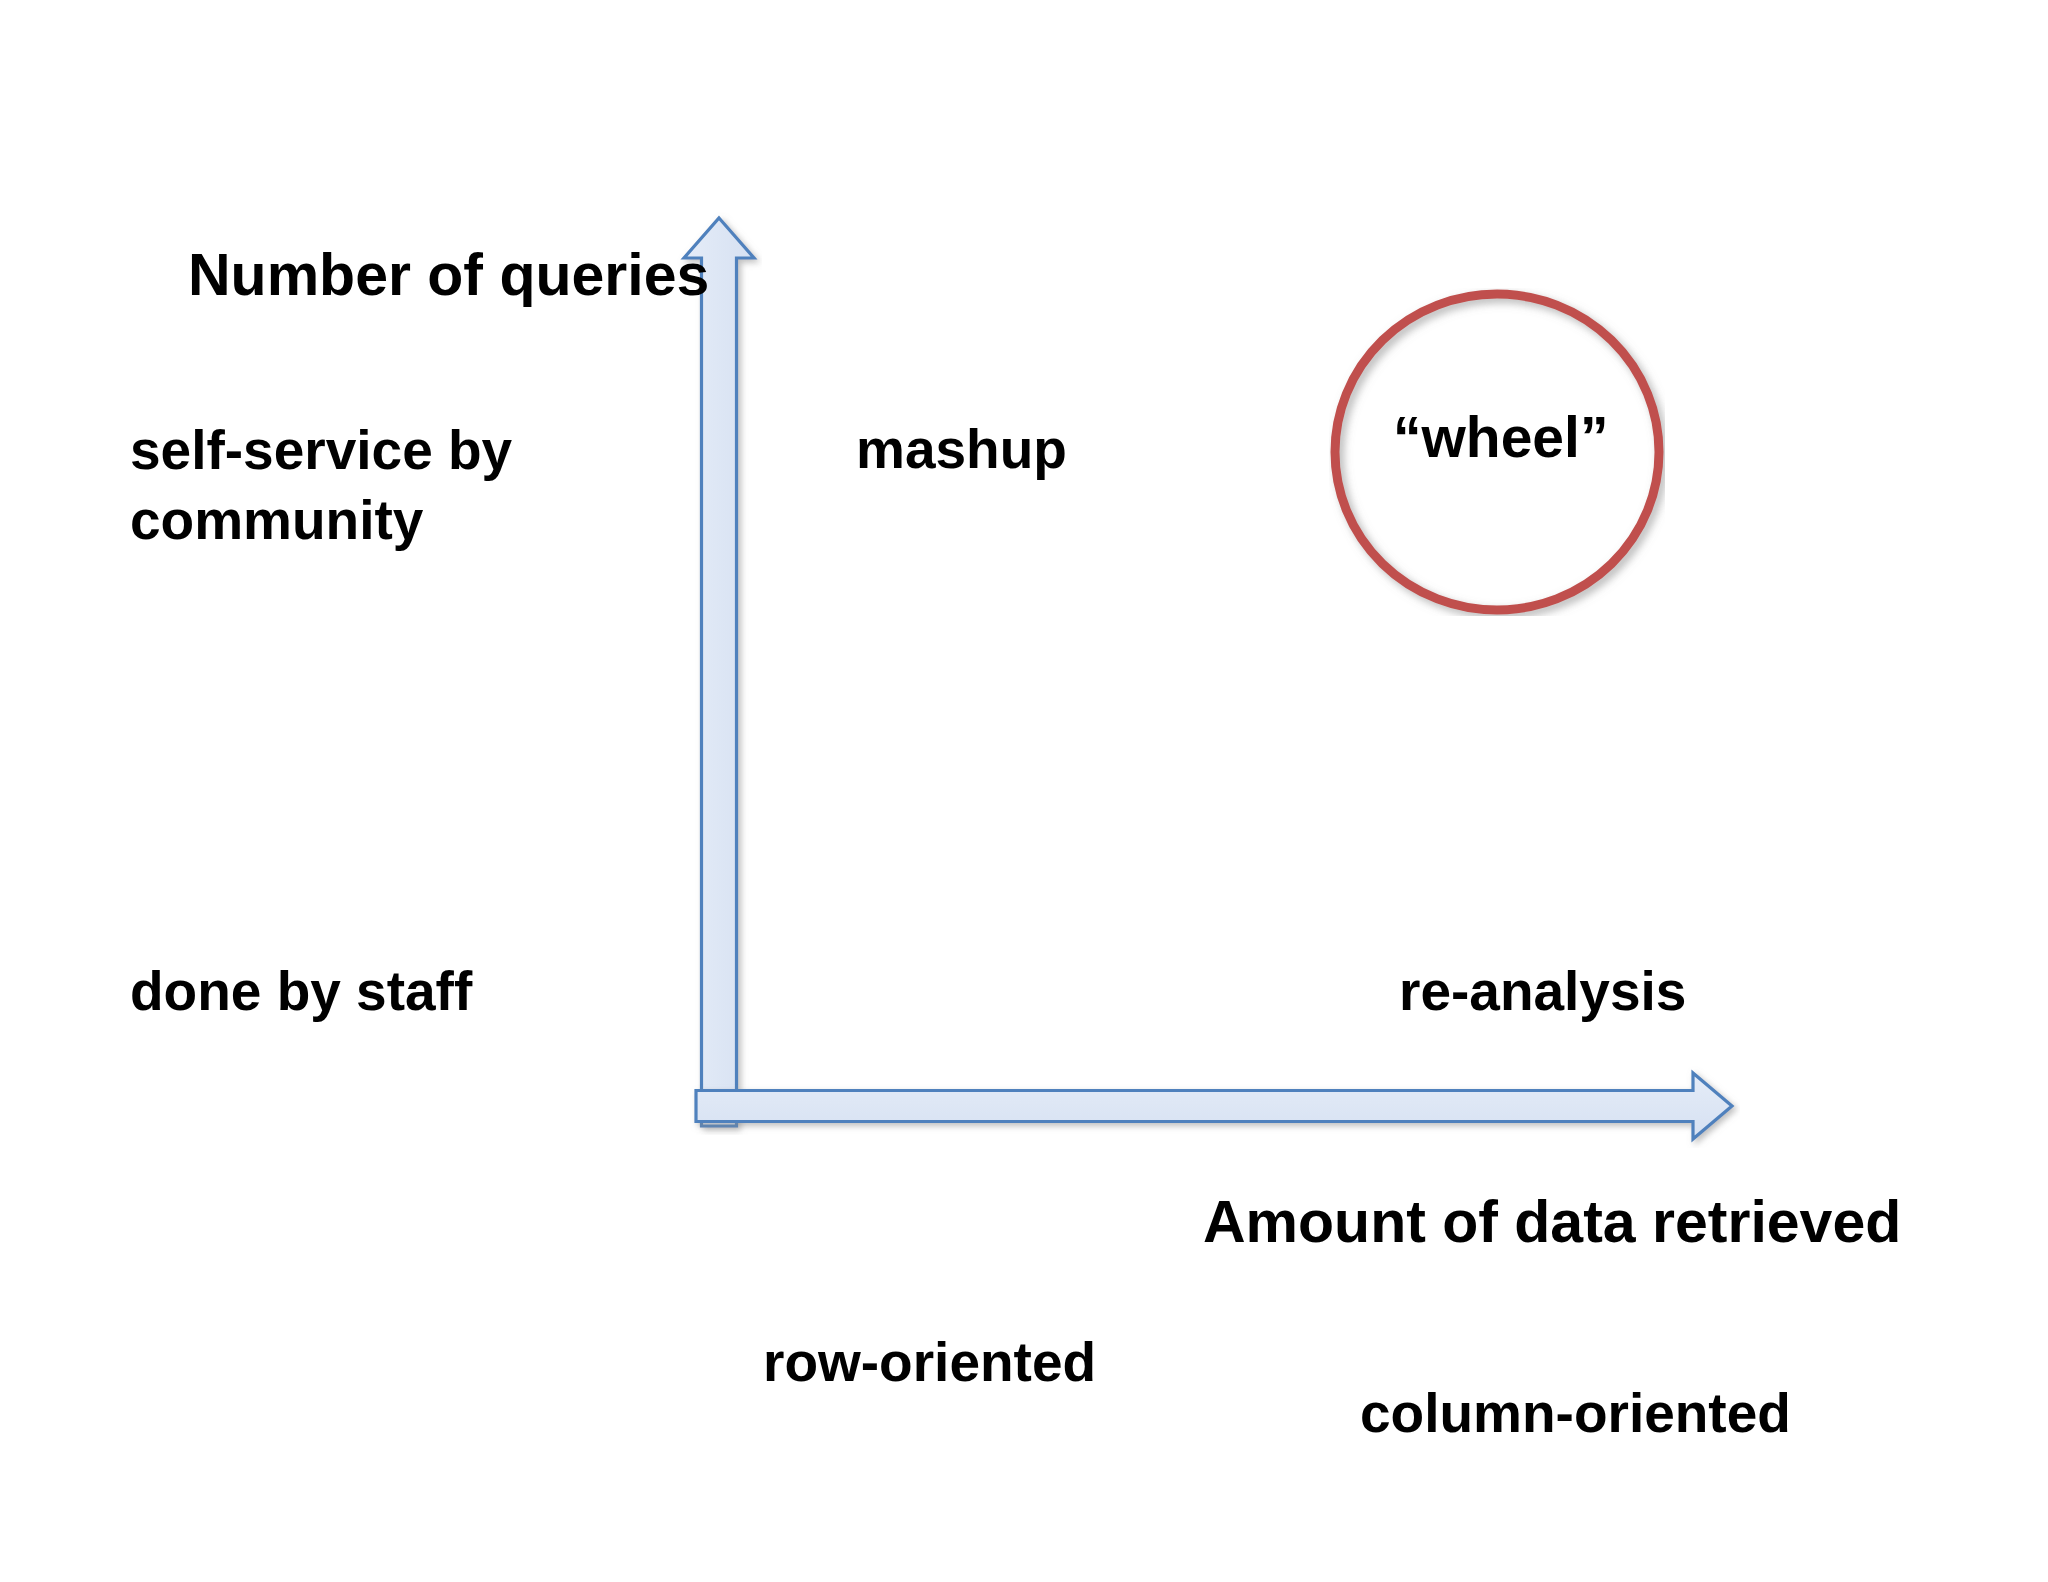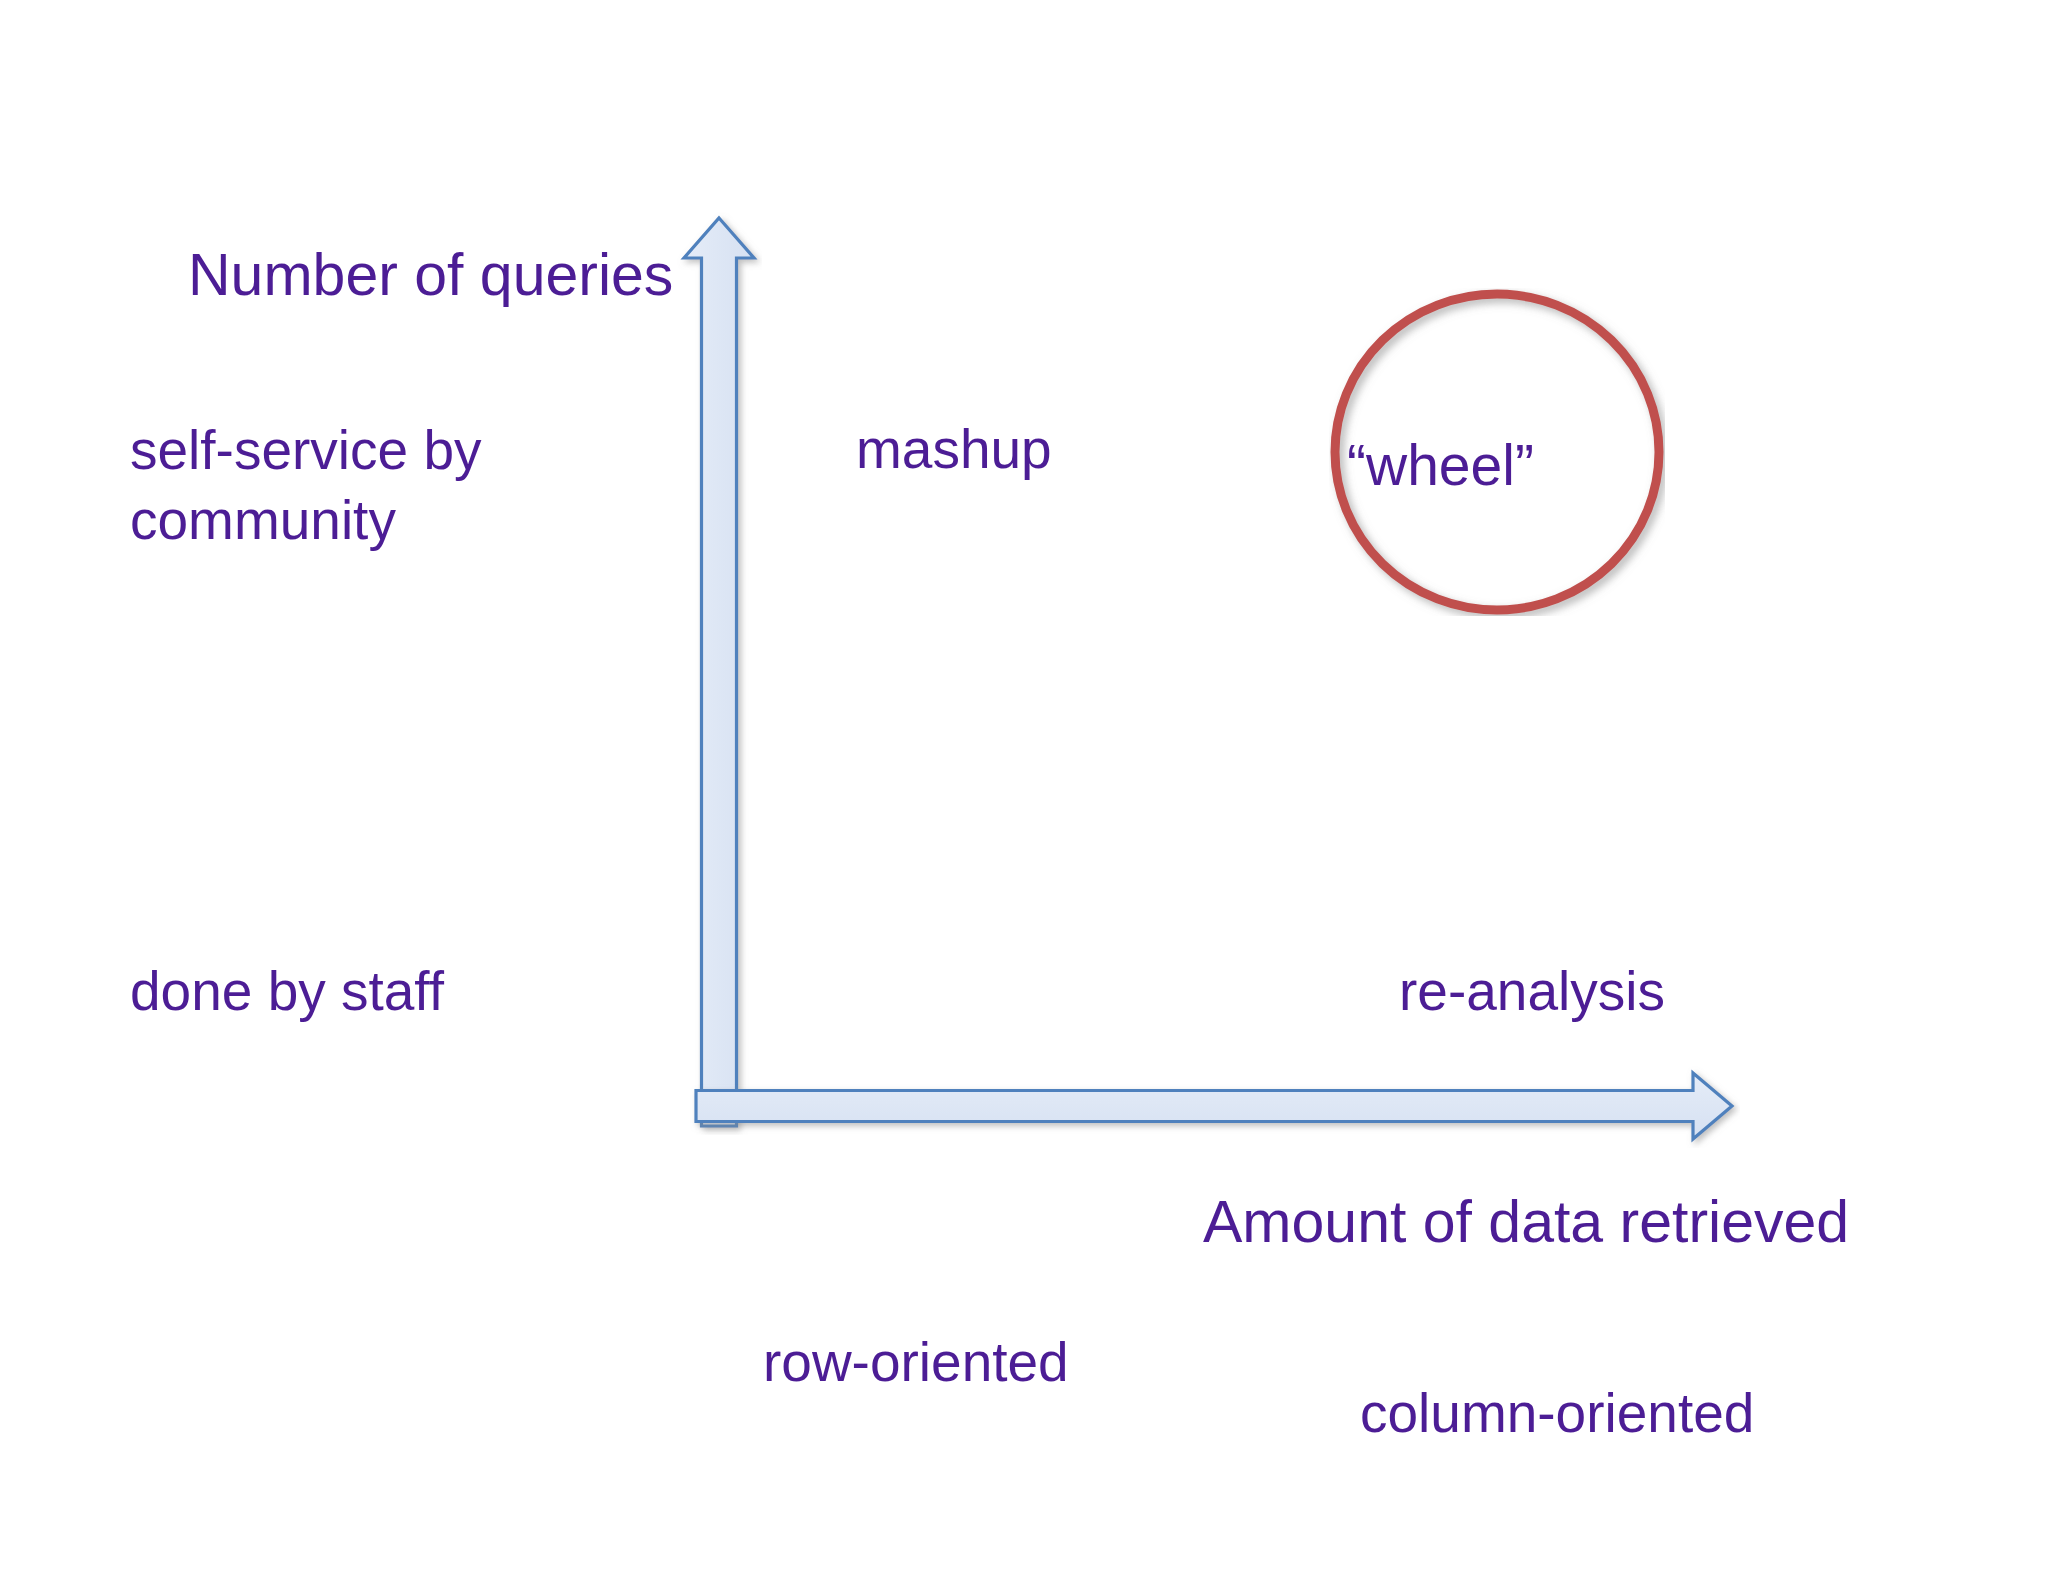--- a/index.html
+++ b/index.html
@@ -13,22 +13,22 @@
     width: 2048px;
     height: 1582px;
     background: #ffffff;
     overflow: hidden;
     font-family: "Liberation Sans", sans-serif;
     color: #000000;
   }
   .label {
     position: absolute;
     white-space: pre;
-    color: #4c1d95;
-    font-weight: 400;
+    color: #000000;
+    font-weight: 700;
     line-height: 1.18;
   }
 
   
   #y-axis-title {
     left: 188px;
     top: 241px;
     font-size: 59px;
   }
   #x-axis-title {
@@ -94,25 +94,24 @@
 
   
   #wheel-highlight {
     position: absolute;
     left: 1329px;
     top: 288px;
     width: 336px;
     height: 328px;
   }
   #wheel-label {
-    left: 1347px;
+    left: 1393px;
     top: 404px;
     font-size: 57px;
     z-index: 3;
-    margin-top: 28px;
   }
 </style>
 </head>
 <body>
 
 <div id="slide">
 
   <svg id="y-axis-arrow" class="axis-arrow" viewBox="0 0 86 925" preserveAspectRatio="none">
     <defs>
       <linearGradient id="yGrad" x1="0" y1="0" x2="1" y2="0">

